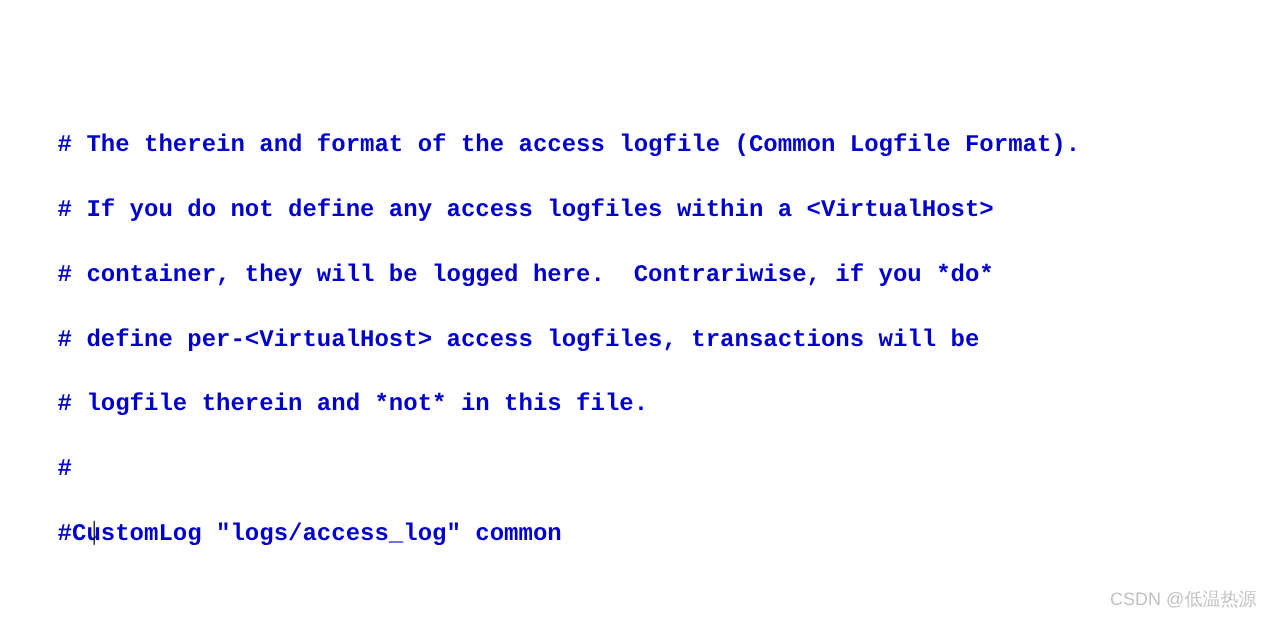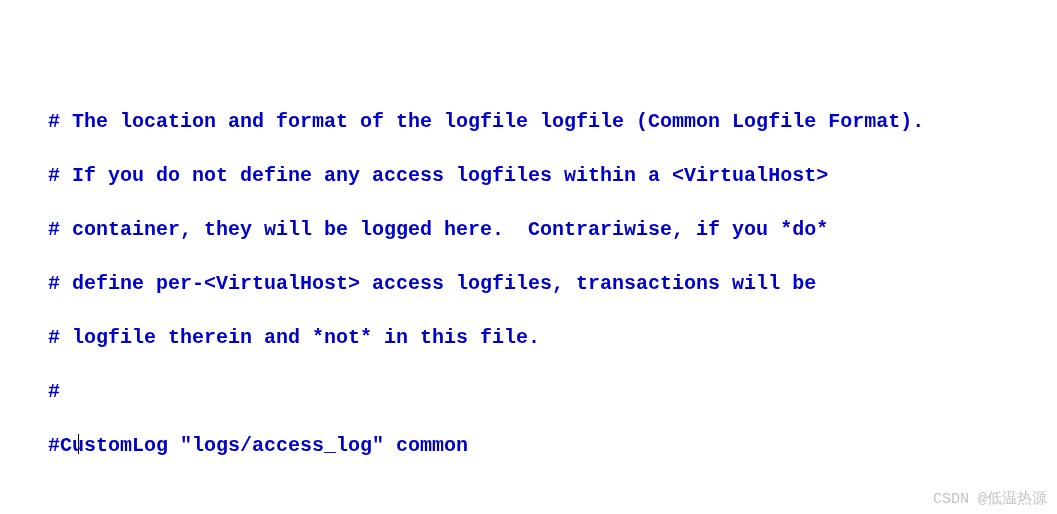--- a/index.html
+++ b/index.html
@@ -23,31 +23,31 @@
       height: 20px;
       background: #000;
     }
     .watermark {
       position: absolute;
       right: 10px;
       bottom: 4px;
       color: rgba(0,0,0,0.25);
       font-size: 15px;
       font-weight: normal;
-      font-family: Liberation Mono, monospace;
+      font-family: Liberation Sans, sans-serif;
       margin-left: 36px;
     }
     .line { display: block; }
   </style>
 </head>
 <body>
 
 
 
-<span class="line comment">    # The location and format of the logfile logfile (Common Logfile Format).</span>
+<span class="line comment">    # The therein and format of the access logfile (Common Logfile Format).</span>
 <span class="line comment">    # If you do not define any access logfiles within a &lt;VirtualHost&gt;</span>
 <span class="line comment">    # container, they will be logged here.  Contrariwise, if you *do*</span>
 <span class="line comment">    # define per-&lt;VirtualHost&gt; access logfiles, transactions will be</span>
 <span class="line comment">    # logfile therein and *not* in this file.</span>
 <span class="line comment">    #</span>
 <span class="line comment">    #CustomLog "logs/access_log" common</span>
 <span class="line"></span>
 <span class="line comment">    #</span>
 
 

